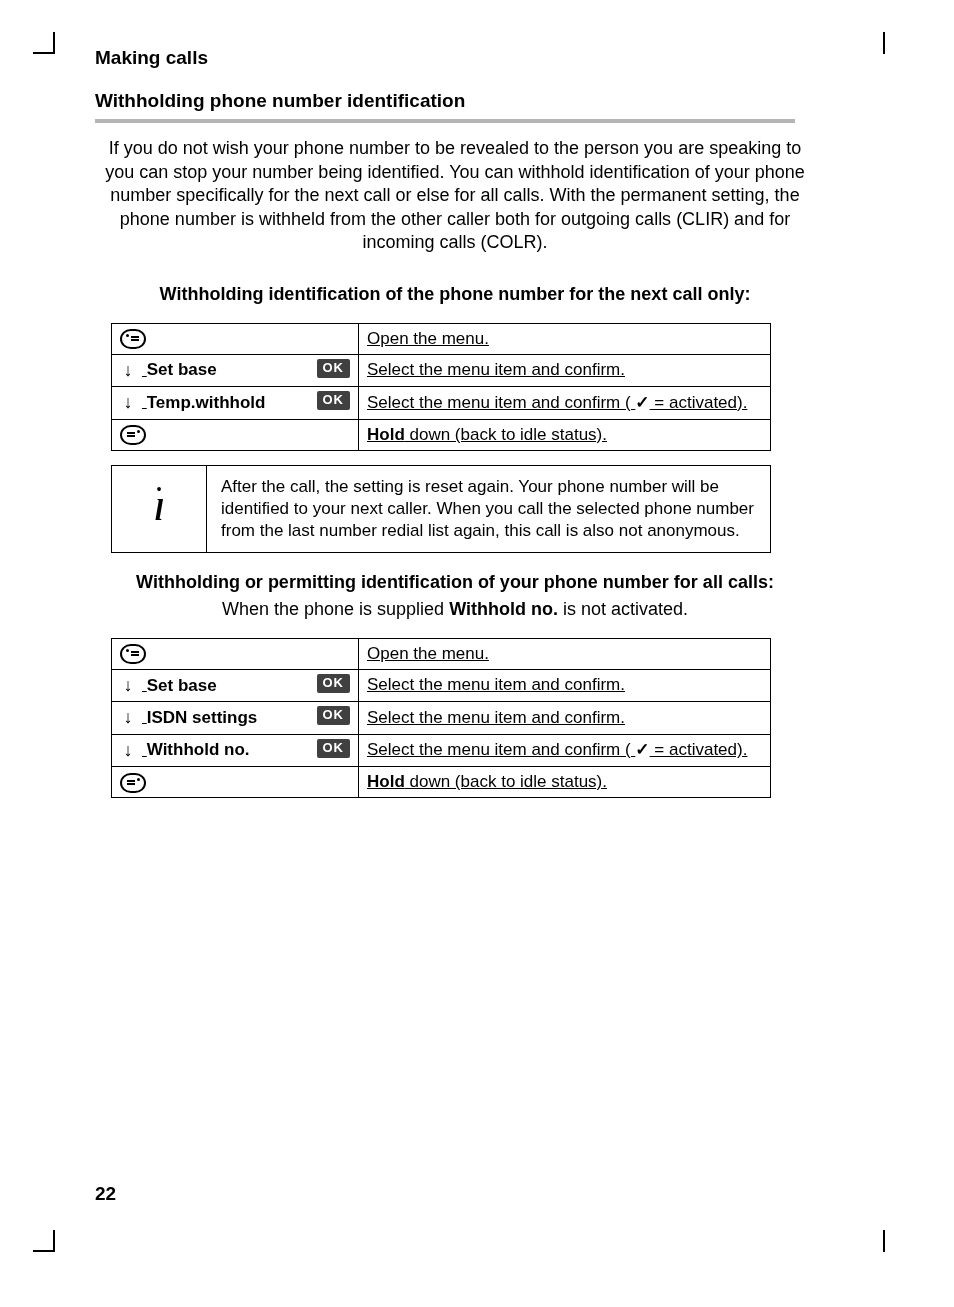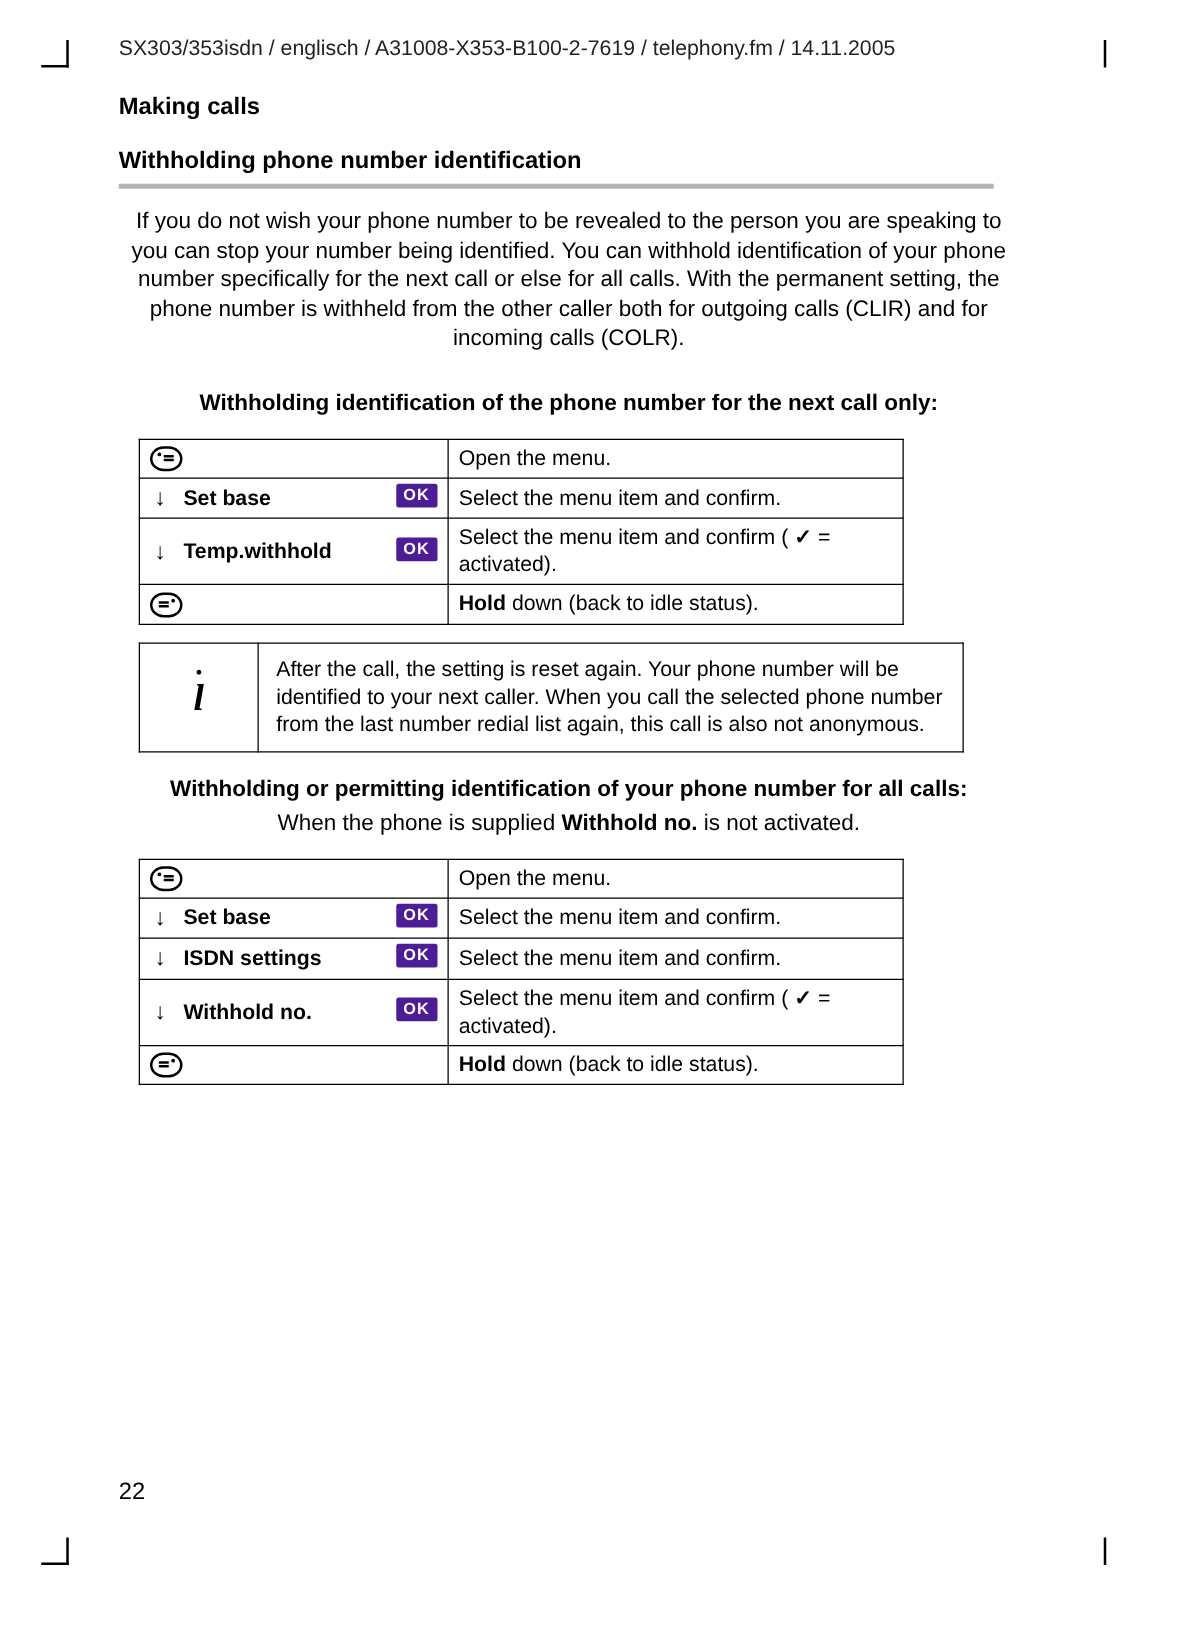--- a/index.html
+++ b/index.html
@@ -24,36 +24,36 @@
   }
   .subsection-title{
     font-weight:700;font-size:19px;margin:18px 0 6px;
   }
   .title-rule{
     height:4px;background:#b5b5b5;margin:6px 0 14px;width:700px;
   }
   .body-text{font-size:18px;margin:0 0 16px;max-width:720px;text-align:center;}
   .bold{font-weight:700;margin-top:29px;}
   table.proc{
-    border-collapse:collapse;width:612px;margin:8px 0 14px 16px;
+    border-collapse:collapse;width:660px;margin:8px 0 14px 16px;text-decoration:underline;
   }
   table.proc td{
     border:1px solid #000;padding:4px 8px;vertical-align:middle;
     font-size:17px;
   }
   table.proc td.left{
     width:230px;white-space:nowrap;
   }
   .arrow{
     display:inline-block;width:16px;font-size:18px;font-weight:700;
     text-align:center;margin-right:6px;vertical-align:middle;
   }
   .menu-label{font-weight:700;display:inline-block;vertical-align:middle;}
   .ok-badge{
-    display:inline-block;background:#4c1d95;color:#fff;
+    display:inline-block;background:#404040;color:#fff;
     font-weight:700;font-size:13px;padding:1px 6px;border-radius:2px;
     vertical-align:middle;margin-left:8px;letter-spacing:1px;
   }
   .key-oval{
     display:inline-block;border:2px solid #000;border-radius:50%/60%;
     width:22px;height:16px;position:relative;vertical-align:middle;
   }
   .key-oval::before{
     content:"";position:absolute;left:4px;top:3px;width:3px;height:3px;
     background:#000;border-radius:50%;
@@ -74,36 +74,35 @@
     border:1px solid #000;padding:10px 14px;vertical-align:middle;
     font-size:17px;
   }
   table.note td.icon{
     width:66px;text-align:center;
     font-family:"Times New Roman",serif;
     font-style:italic;font-weight:700;font-size:30px;
   }
   .note-dot{display:block;font-size:14px;line-height:4px;margin-bottom:-2px;}
   .page-number{
-    position:absolute;left:95px;bottom:100px;font-weight:400;font-size:19px;
+    position:absolute;left:95px;bottom:100px;font-weight:700;font-size:19px;
   }
 </style>
 </head>
 <body>
 
 <div class="crop h" style="left:53px;top:32px;"></div>
 <div class="crop v" style="left:33px;top:52px;"></div>
 <div class="crop h" style="left:883px;top:32px;"></div>
 <div class="crop h" style="left:53px;top:1230px;"></div>
 <div class="crop v" style="left:33px;top:1250px;"></div>
 <div class="crop h" style="left:883px;top:1230px;"></div>
 
 <div class="page">
 
-  <div class="header-line">SX303/353isdn / englisch / A31008-X353-B100-2-7619 / telephony.fm / 14.11.2005</div>
 
   <div class="section-title">Making calls</div>
 
   <div class="subsection-title">Withholding phone number identification</div>
   <div class="title-rule"></div>
 
   <p class="body-text">If you do not wish your phone number to be revealed to the person you are speaking to you can stop your number being identified. You can withhold identification of your phone number specifically for the next call or else for all calls. With the permanent setting, the phone number is withheld from the other caller both for outgoing calls (CLIR) and for incoming calls (COLR).</p>
 
   <p class="body-text bold">Withholding identification of the phone number for the next call only:</p>
 

